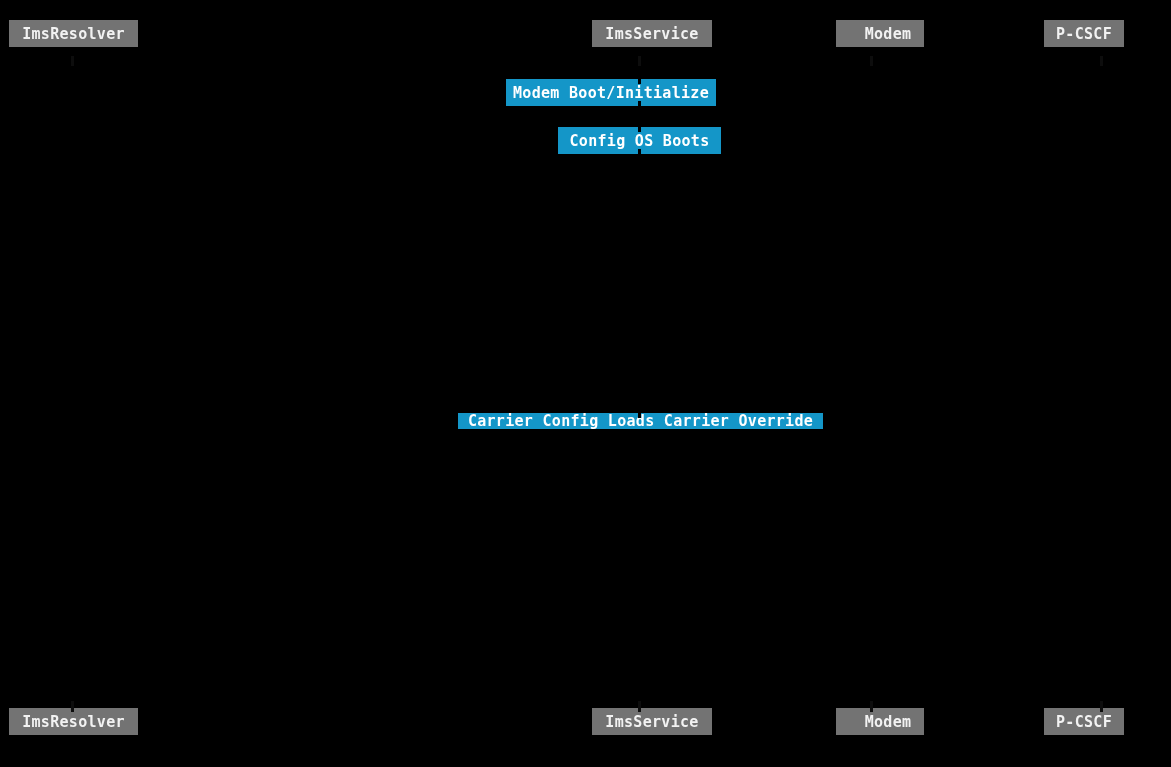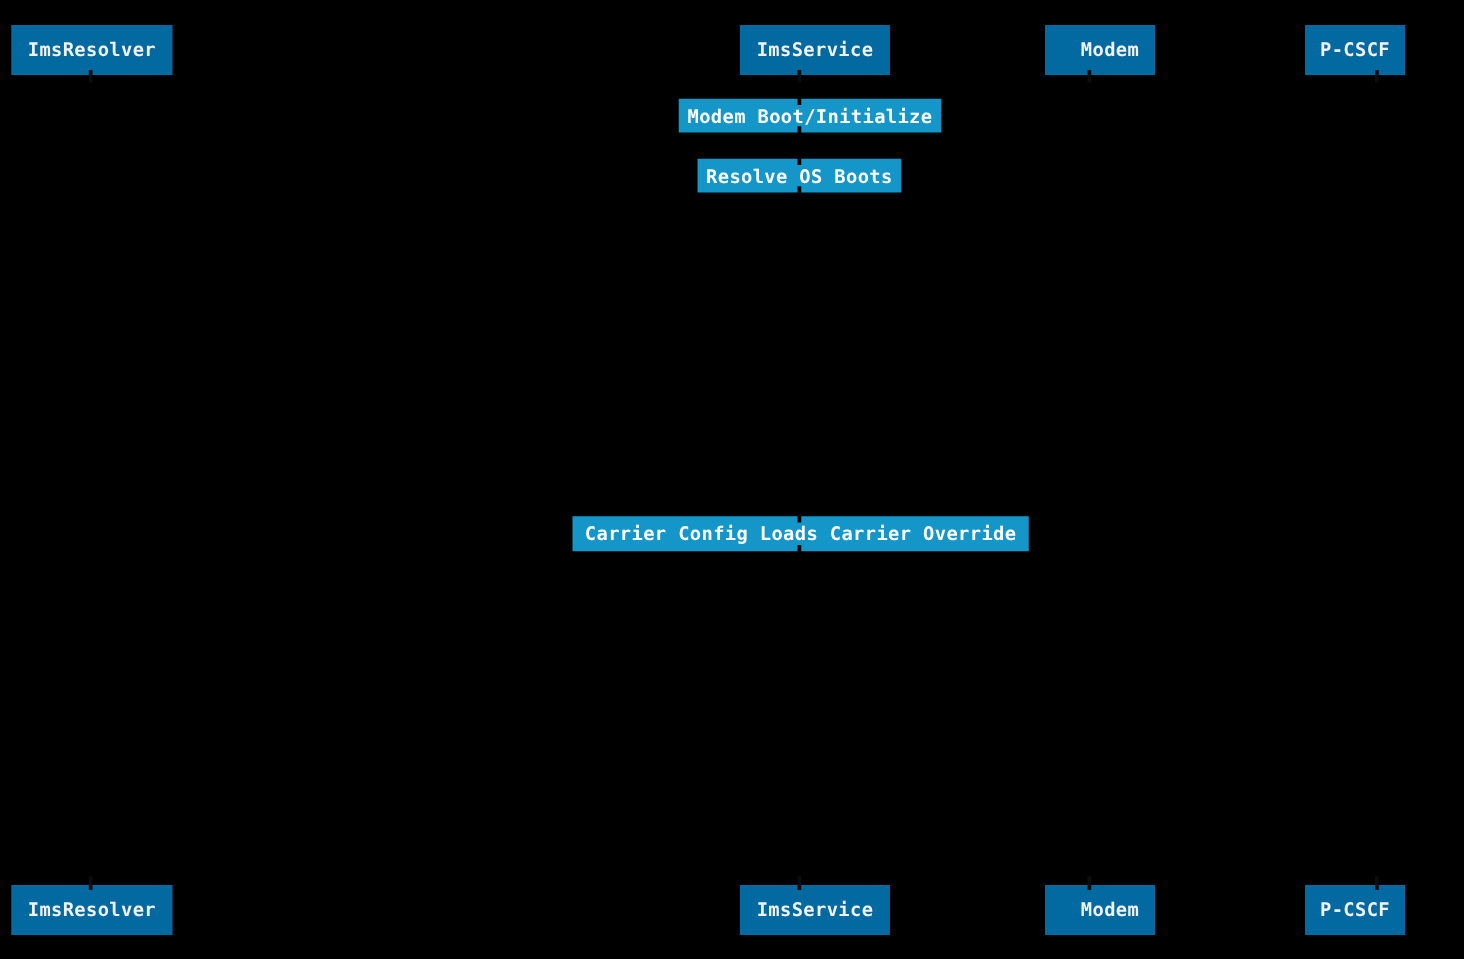--- a/index.html
+++ b/index.html
@@ -11,22 +11,22 @@
     position: relative;
     width: 1171px;
     height: 767px;
     background: #000000;
     overflow: hidden;
     font-family: "DejaVu Sans Mono", "Liberation Mono", monospace;
   }
   
   .p-box {
     position: absolute;
-    height: 40px;
-    background: #0369a1;
+    height: 27px;
+    background: #737373;
     color: #f2f2f2;
     font-size: 15px;
     font-weight: 700;
     display: flex;
     align-items: center;
     justify-content: center;
     white-space: nowrap;
     z-index: 2;
     letter-spacing: 0.3px;
   }
@@ -44,24 +44,24 @@
     color: #ffffff;
     font-size: 15px;
     font-weight: 700;
     display: flex;
     align-items: center;
     justify-content: center;
     white-space: nowrap;
     z-index: 3;
     letter-spacing: 0.3px;
   }
-  .note-1 { left: 543px; top: 79px;  width: 210px; height: 27px; }
+  .note-1 { left: 506px; top: 79px;  width: 210px; height: 27px; }
   .note-2 { left: 558px; top: 127px; width: 163px; height: 27px; }
   .note-3 { left: 458px; top: 365px; width: 365px; height: 28px; }
-  .note-4 { left: 458px; top: 413px; width: 365px; height: 28px; }
+  .note-4 { left: 458px; top: 413px; width: 365px; height: 16px; }
 
   
   .dash {
     position: absolute;
     width: 3px;
     background: #000000;
     z-index: 4;
   }
   .stub {
     position: absolute;
@@ -116,21 +116,21 @@
 
   <div class="stub x-resolver stub-bottom"></div>
   <div class="stub x-service stub-bottom"></div>
   <div class="stub x-modem stub-bottom"></div>
   <div class="stub x-pcscf stub-bottom"></div>
 
   <div class="note note-1">
     <span>Modem Boot/Initialize</span>
   </div>
   <div class="note note-2">
-    <span>Resolve OS Boots</span>
+    <span>Config OS Boots</span>
   </div>
   <div class="note note-4">
     <span>Carrier Config Loads Carrier Override</span>
   </div>
 
   <div class="dash x-service dash-n1-top"></div>
   <div class="dash x-service dash-n1-bot"></div>
   <div class="dash x-service dash-n2-top"></div>
   <div class="dash x-service dash-n2-bot"></div>
   <div class="dash x-service dash-n3-top"></div>

